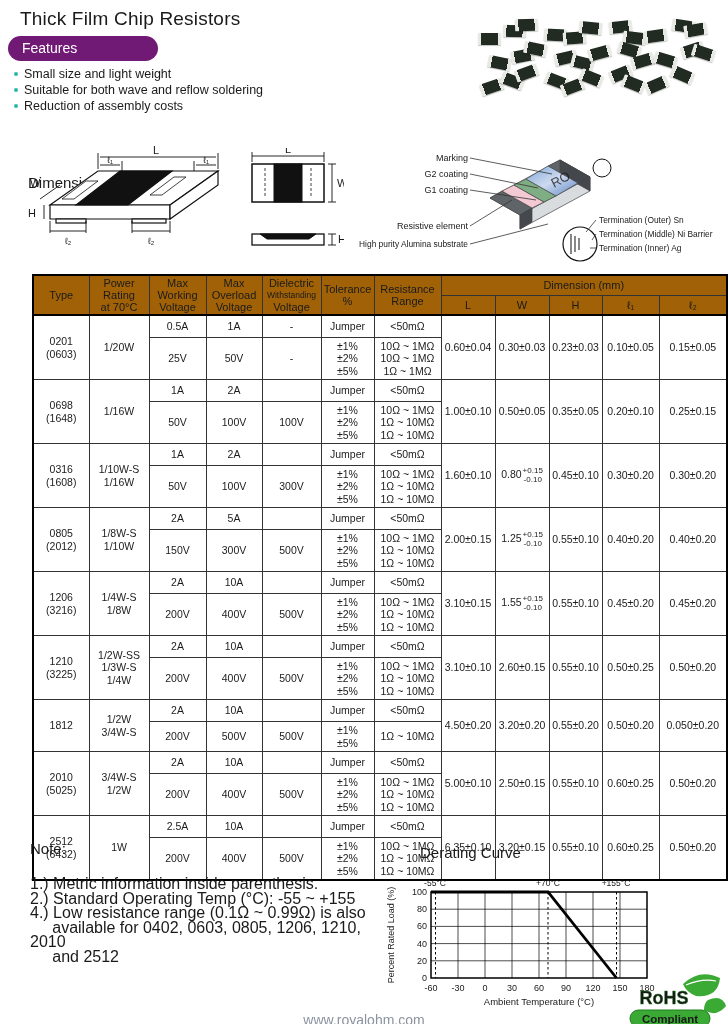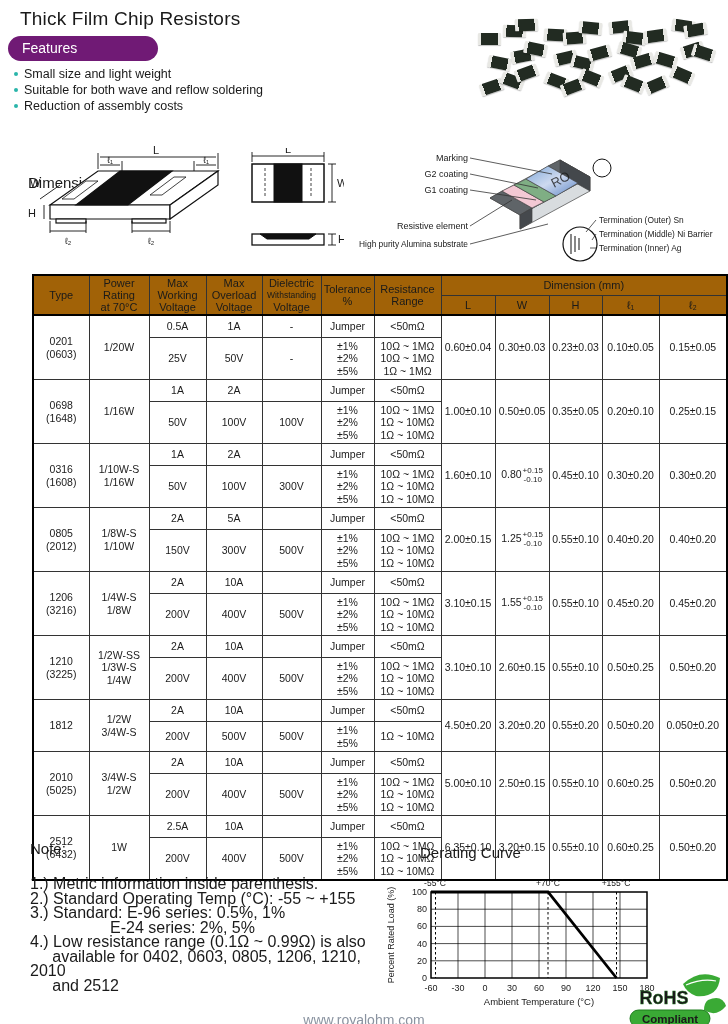--- a/index.html
+++ b/index.html
@@ -586,22 +586,20 @@
             <div>1Ω ~ 10MΩ</div>
           </td>
         </tr>
       </tbody>
   </table>
 
   <div class="note">
     <div class="note-h">Note:</div>
     <div class="note-item">1.) Metric information inside parenthesis.</div>
     <div class="note-item">2.) Standard Operating Temp (°C): -55 ~ +155</div>
-    <div class="note-item">3.) Standard: E-96 series: 0.5%, 1%
-                  E-24 series: 2%, 5%</div>
     <div class="note-item">4.) Low resistance range (0.1Ω ~ 0.99Ω) is also
      available for 0402, 0603, 0805, 1206, 1210, 2010
      and 2512</div>
   </div>
 
   <div class="section-h derating-h" style="position: absolute; left: 420px; top: 844px;">Derating Curve</div>
   <svg style="position:absolute;left:383px;top:862px;" width="292" height="152" viewBox="0 0 292 152">
     <g stroke="#000" stroke-width="0.7" fill="none">
       <line x1="48" y1="47.2" x2="264" y2="47.2"></line>
         <line x1="48" y1="64.4" x2="264" y2="64.4"></line>

